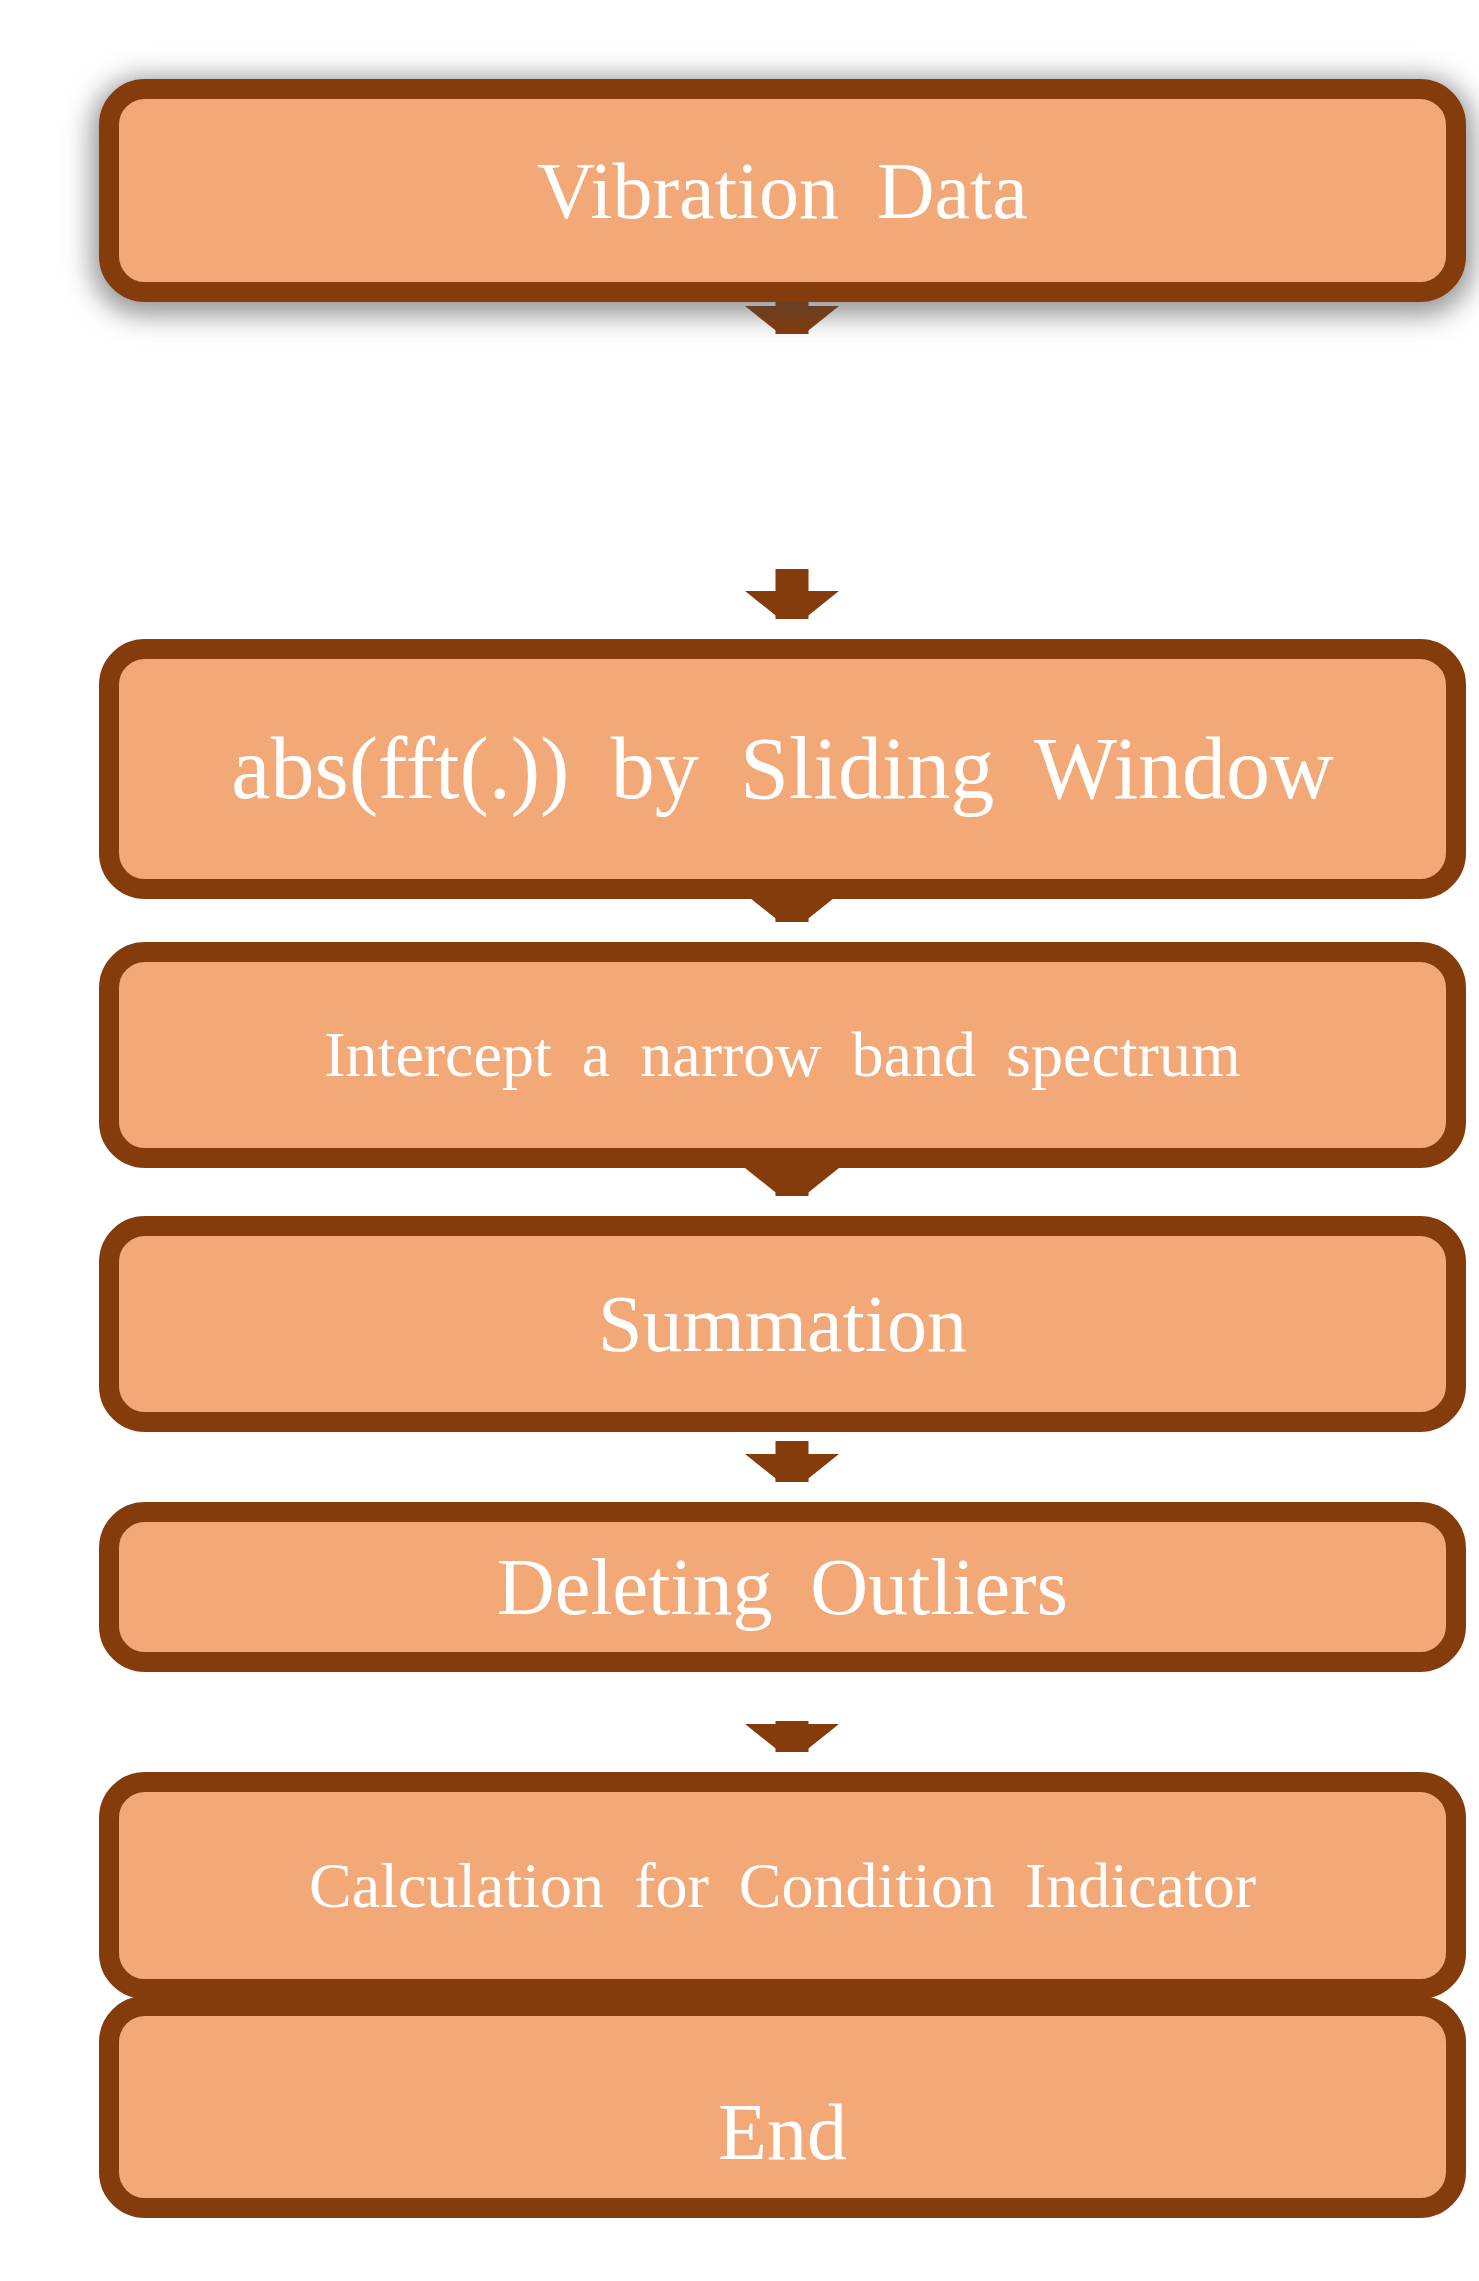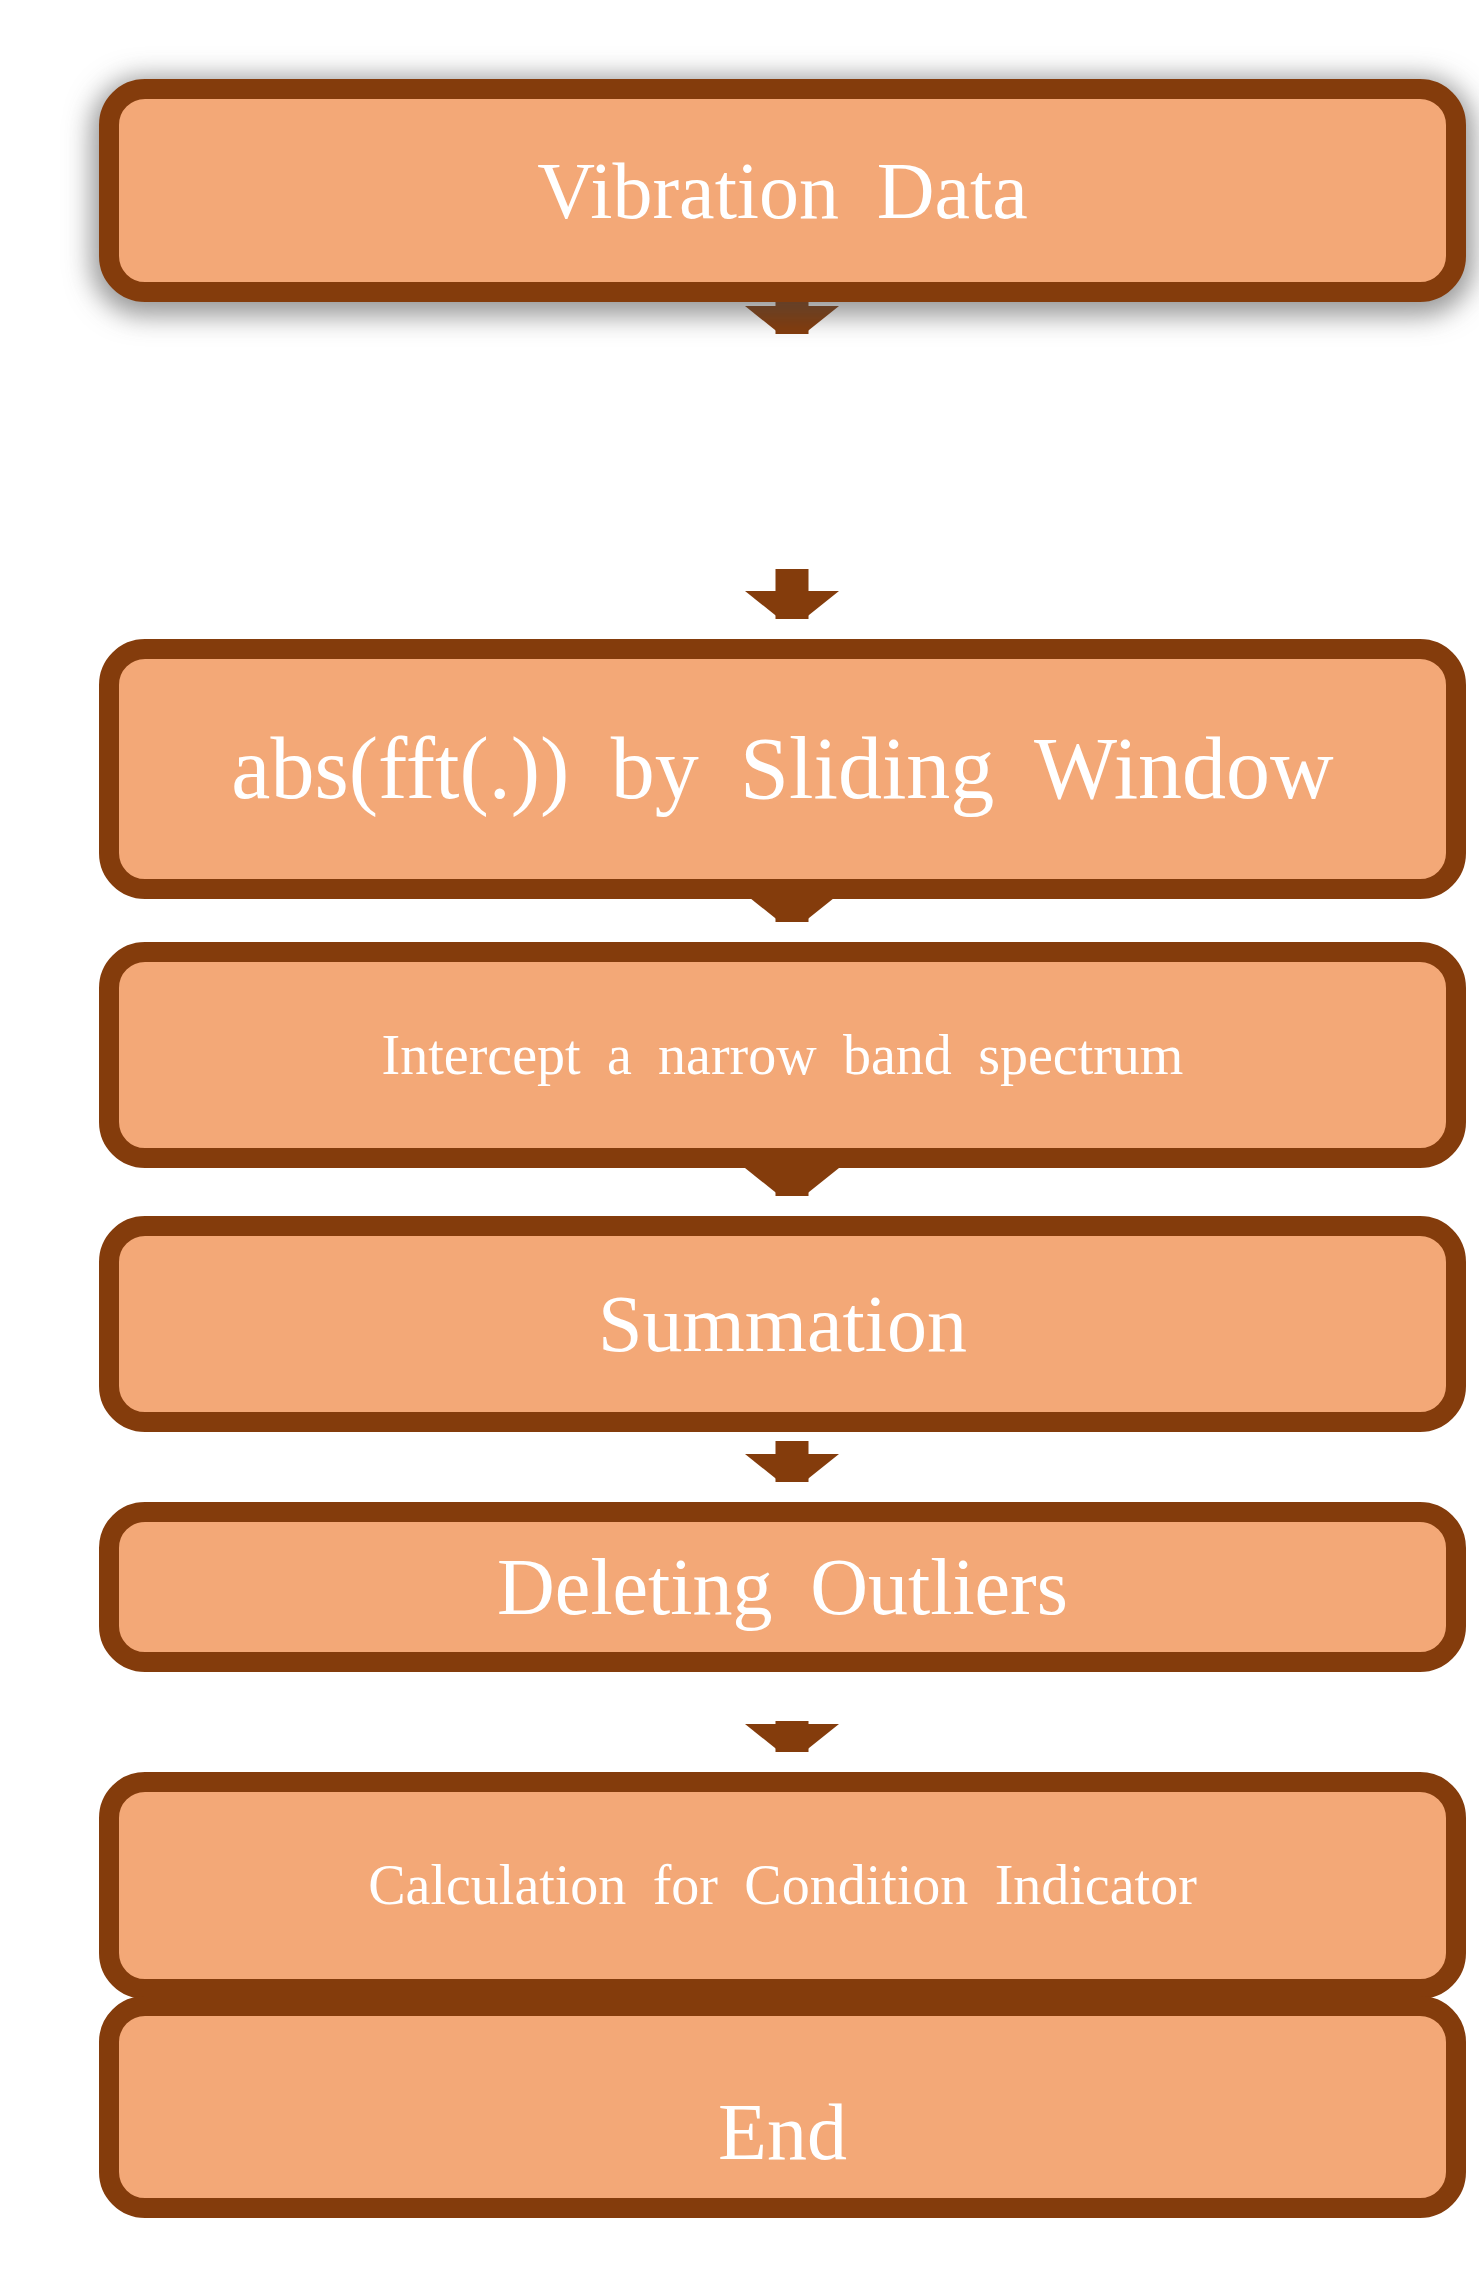--- a/index.html
+++ b/index.html
@@ -37,21 +37,21 @@
     color: var(--text-color);
     font-size: 80px;
     word-spacing: 0.22em;
     line-height: 1.05;
     z-index: 2;
   }
   .flow-box.shadowed {
     box-shadow: 0 6px 26px 8px rgba(70, 70, 70, 0.55);
   }
   .fs-lg { font-size: 88px; }
-  .fs-md { font-size: 56px; }
+  .fs-md { font-size: 64px; }
 
   
   .box-1 { top: 55px;   height: 223px; }
   .box-2 { top: 330px;  height: 223px; }
   .box-3 { top: 615px;  height: 260px; }
   .box-4 { top: 918px;  height: 226px; }
   .box-5 { top: 1192px; height: 216px; }
   .box-6 { top: 1478px; height: 170px; }
   .box-7 { top: 1748px; height: 227px; }
   .box-8 { top: 1972px; height: 222px; align-items: flex-end; }

